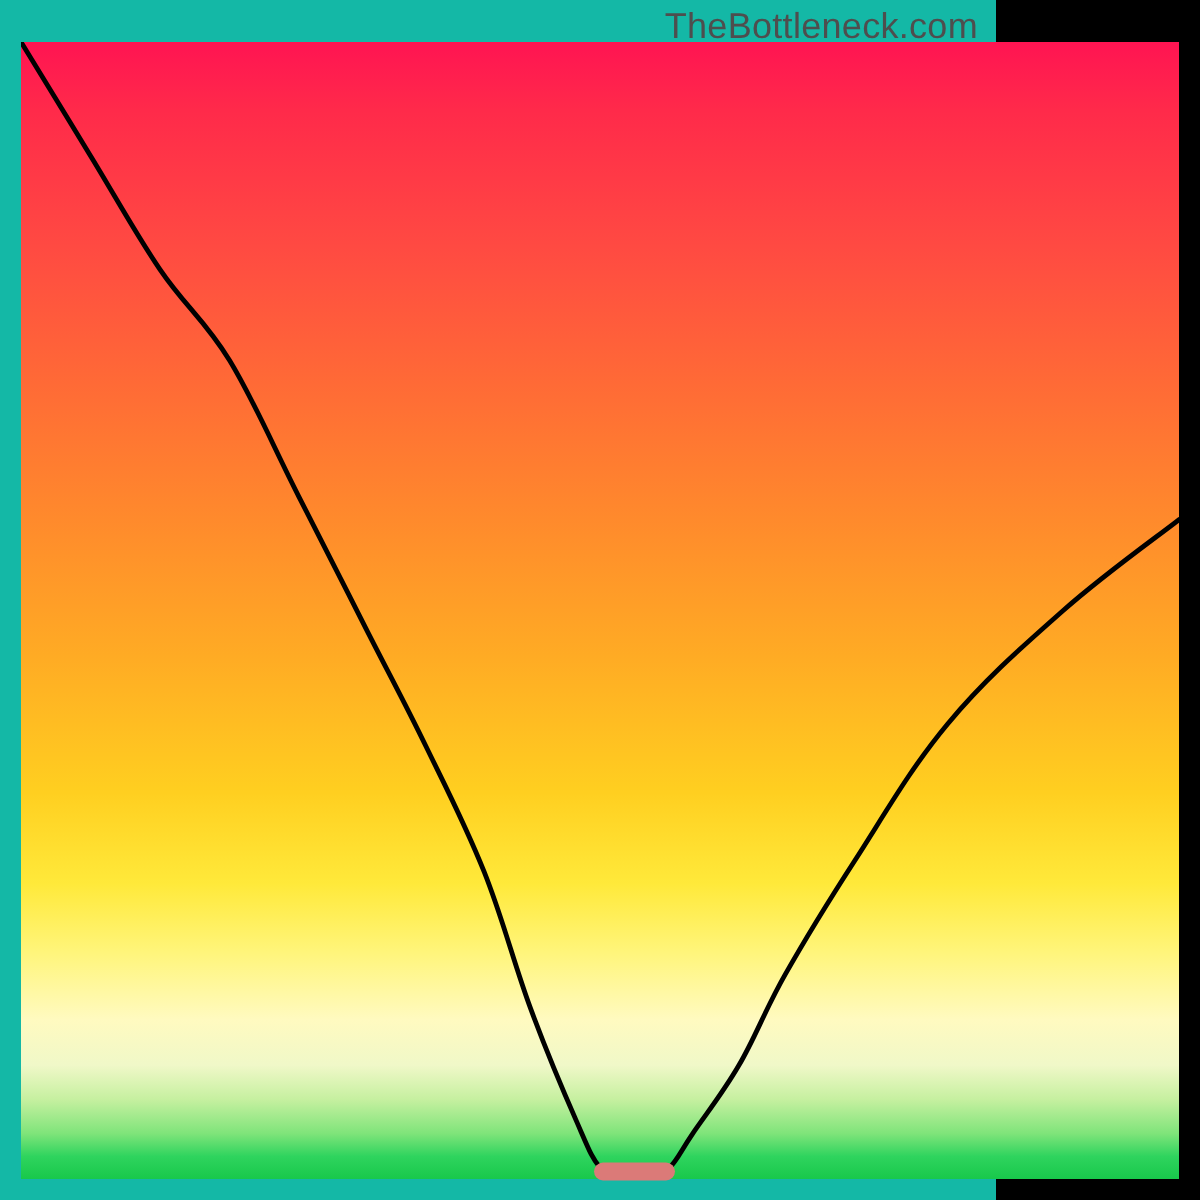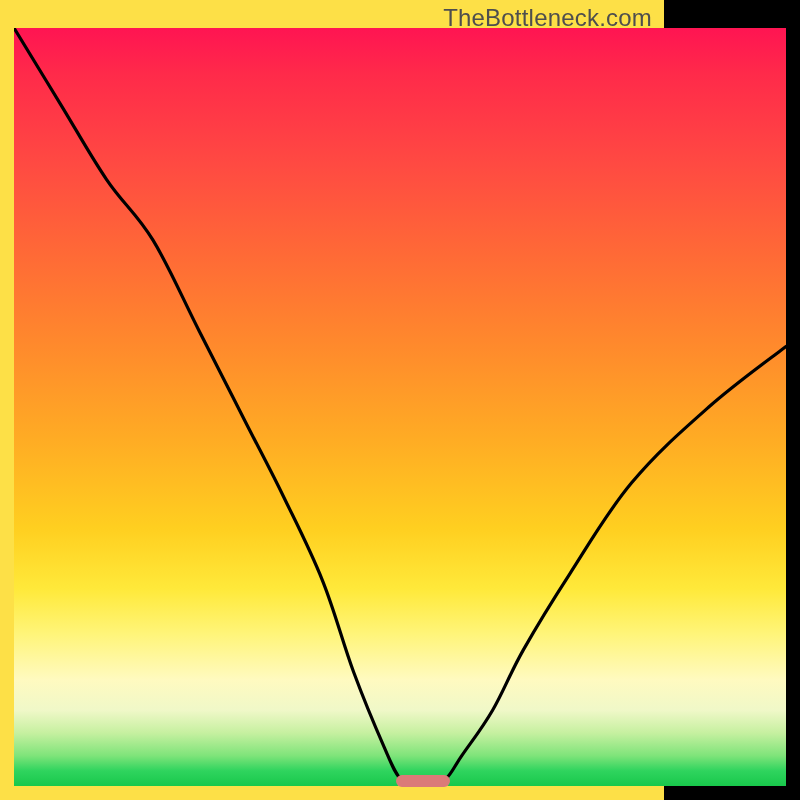--- a/index.html
+++ b/index.html
@@ -8,21 +8,21 @@
     width: 800px;
     height: 800px;
     background: #000;
     overflow: hidden;
     font-family: Arial, Helvetica, sans-serif;
   }
   .frame {
     position: absolute;
     left: 0; top: 0;
     width: 664px; height: 800px;
-    background: #fde047;
+    background: #14b8a6;
   }
   .plot {
     position: absolute;
     left: 14px;
     top: 28px;
     width: 772px;
     height: 758px;
     
     background: linear-gradient(
       to bottom,

